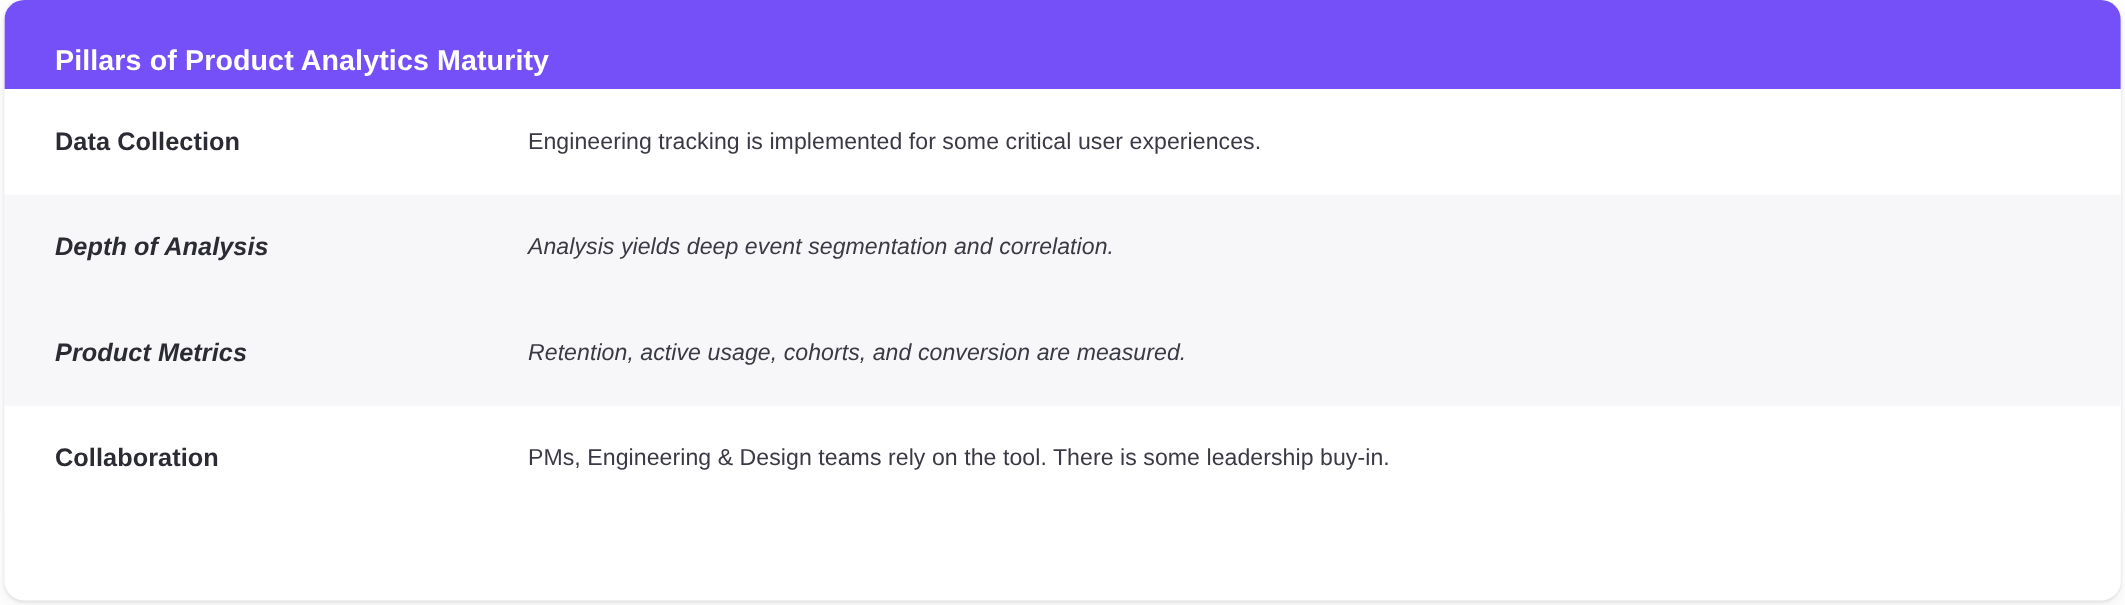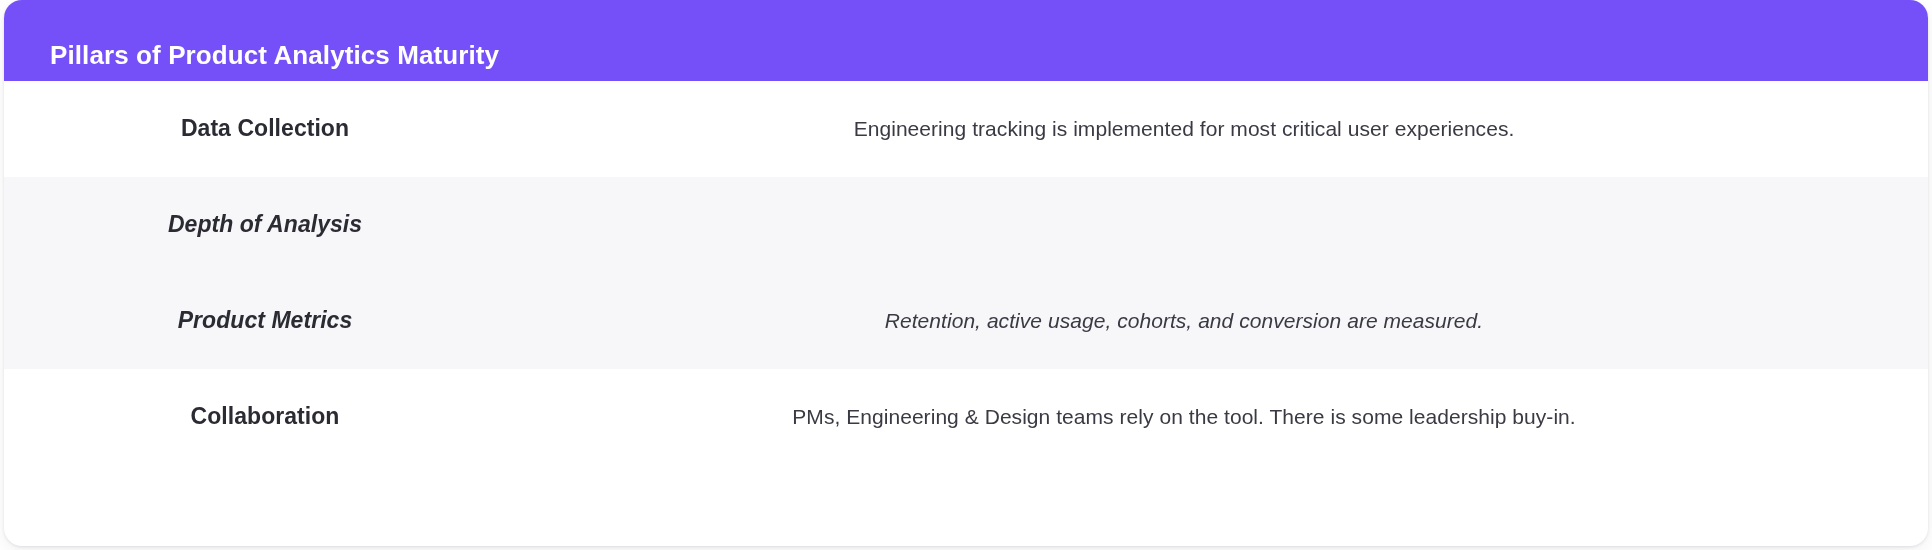--- a/index.html
+++ b/index.html
@@ -55,21 +55,20 @@
     letter-spacing: 0.1px;
     line-height: 1;
     white-space: nowrap;
     margin-top: 28px;
   }
 
   
   .pillars-table {
     width: 100%;
     display: block;
-    text-align: center;
   }
 
   .pillar-row {
     display: flex;
     align-items: center;
     height: 96px;
     width: 100%;
     padding-left: 46px;
     padding-right: 40px;
   }
@@ -106,25 +105,26 @@
   <section class="card">
 
     <header class="card-header">
       <h1 class="card-title">Pillars of Product Analytics Maturity</h1>
     </header>
 
     <div class="pillars-table">
 
       <div class="pillar-row stripe-light">
         <div class="pillar-label">Data Collection</div>
-        <div class="pillar-desc">Engineering tracking is implemented for most critical user experiences.</div>
+        <div class="pillar-desc">Engineering tracking is implemented for some critical user experiences.</div>
       </div>
 
       <div class="pillar-row stripe-dark">
         <div class="pillar-label">Depth of Analysis</div>
+        <div class="pillar-desc">Analysis yields deep event segmentation and correlation.</div>
       </div>
 
       <div class="pillar-row stripe-dark">
         <div class="pillar-label">Product Metrics</div>
         <div class="pillar-desc">Retention, active usage, cohorts, and conversion are measured.</div>
       </div>
 
       <div class="pillar-row stripe-light">
         <div class="pillar-label">Collaboration</div>
         <div class="pillar-desc">PMs, Engineering &amp; Design teams rely on the tool. There is some leadership buy-in.</div>

